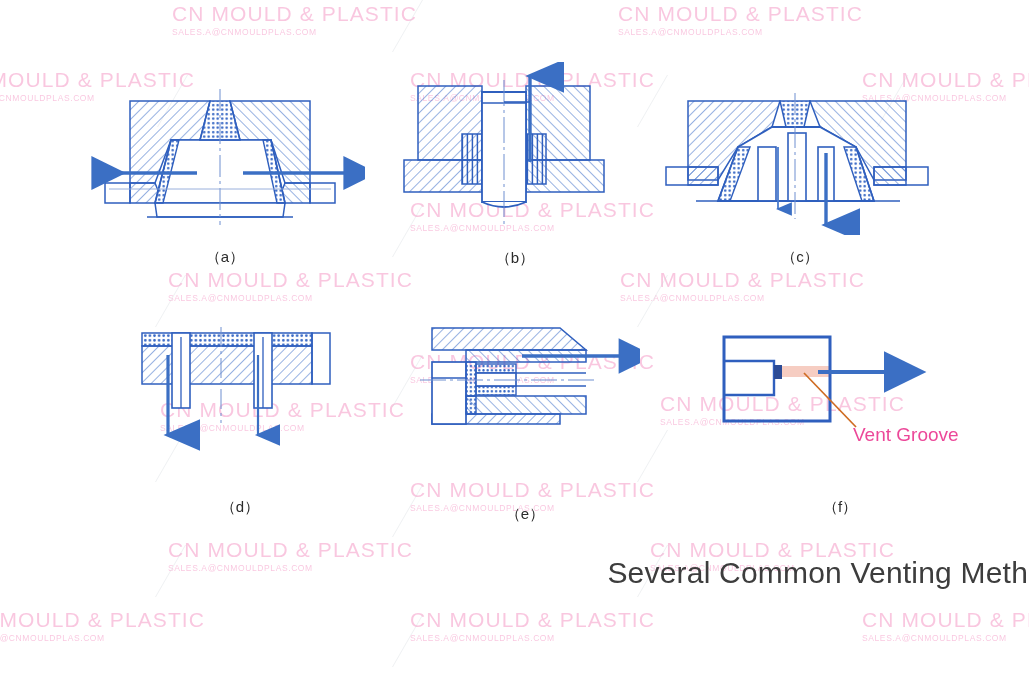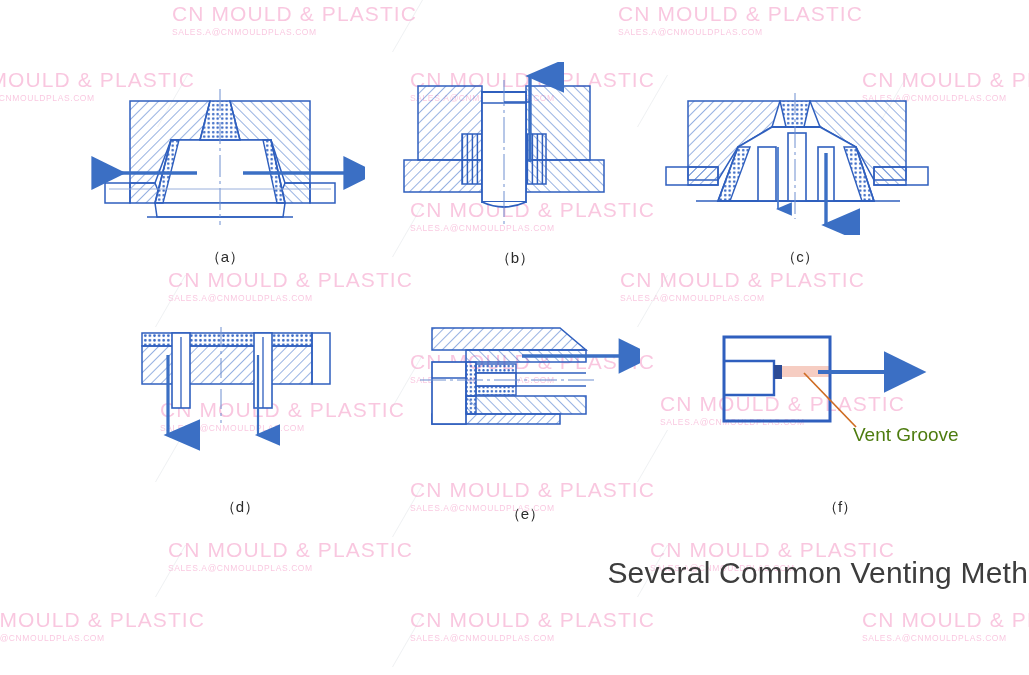--- a/index.html
+++ b/index.html
@@ -88,21 +88,21 @@
     letter-spacing: 0.2px;
     z-index: 12;
     margin-left: 48px;
   }
 
   #vent-groove-label {
     position: absolute;
     left: 853px;
     top: 424px;
     font-size: 19px;
-    color: #4d7c0f;
+    color: #ec4899;
     font-family: "Liberation Sans", sans-serif;
     white-space: nowrap;
     z-index: 12;
   }
 </style>
 </head>
 <body>
 
 <div id="watermark-layer">
 

